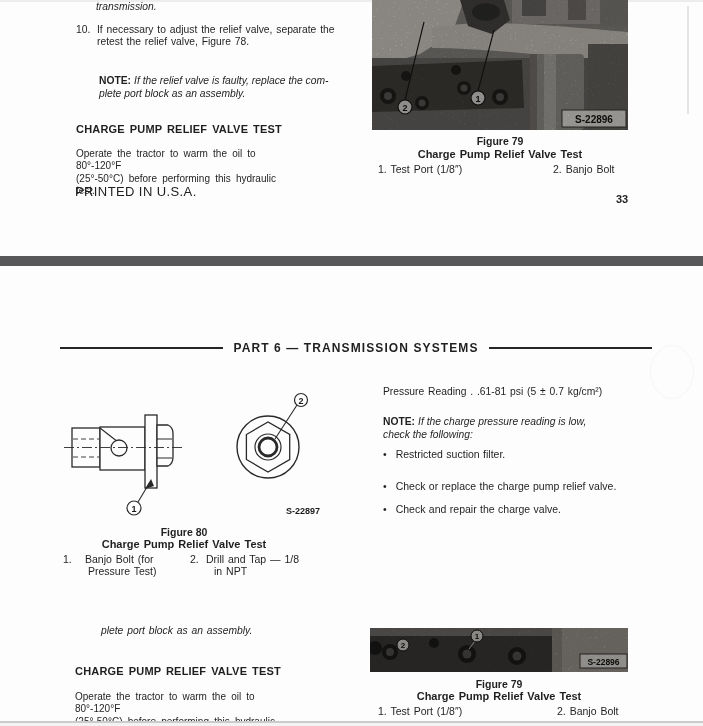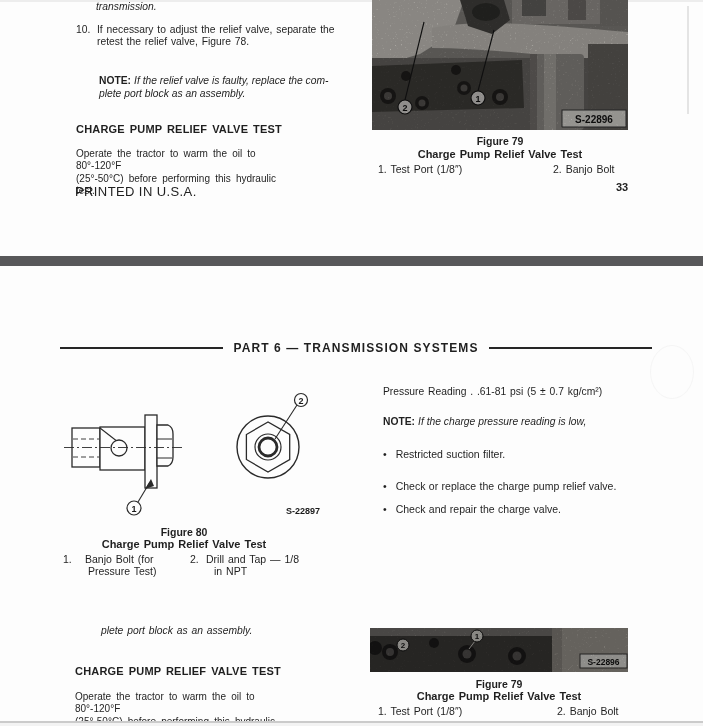--- a/index.html
+++ b/index.html
@@ -13,21 +13,21 @@
   .i{font-style:italic;}
   .body-txt{font-size:10.3px;line-height:12.4px;word-spacing:1px;}
   .spread{font-size:10px;line-height:12.4px;word-spacing:2.4px;}
   .note-txt{font-size:10.3px;line-height:13px;}
   .note-txt .b{margin-right:3px;font-style:normal;}
   .heading{font-size:11px;font-weight:bold;letter-spacing:.2px;word-spacing:1.6px;white-space:nowrap;}
   .cap-title{font-size:10.5px;font-weight:bold;text-align:center;}
   .cap-sub{font-size:11px;font-weight:bold;text-align:center;word-spacing:1px;white-space:nowrap;}
   .legend{font-size:10.5px;white-space:nowrap;word-spacing:1px;}
   .printed{font-size:13px;letter-spacing:.4px;}
-  .pgnum{font-size:11px;font-weight:bold;}
+  .pgnum{font-size:11px;font-weight:bold;margin-top:12px;}
   .edge-top{left:0;top:0;width:703px;height:2px;background:#ededed;}
   .divider{left:0;top:256px;width:703px;height:10px;background:#58585a;}
   .bottom-line{left:0;top:721px;width:703px;height:2px;background:#cbcbcb;}
   .bottom-pad{left:0;top:723px;width:703px;height:3px;background:#f3f3f3;}
   .faint-vline{left:687px;top:6px;width:2px;height:108px;background:#e4e4e4;}
   .artifact{left:650px;top:345px;width:42px;height:52px;border:1px solid #f0f0f0;border-radius:50%;opacity:.6;}
   .part-header{left:60px;top:340px;width:592px;height:15px;display:flex;align-items:center;gap:10px;}
   .part-header .rule{flex:1;height:2px;background:#262626;}
   .part-header .ph-text{font-size:12px;font-weight:bold;letter-spacing:1.1px;white-space:nowrap;}
   .bullet-row{display:flex;gap:9px;font-size:10.5px;line-height:12px;word-spacing:.5px;}
@@ -177,20 +177,21 @@
     <div class="abs legend" style="left:85px;top:553px;">Banjo Bolt (for</div>
     <div class="abs legend" style="left:88px;top:565px;">Pressure Test)</div>
     <div class="abs legend" style="left:190px;top:553px;">2.</div>
     <div class="abs legend" style="left:206px;top:553px;">Drill and Tap — 1/8</div>
     <div class="abs legend" style="left:214px;top:565px;">in NPT</div>
 
     <div class="abs body-txt" style="left:383px;top:386px;white-space:nowrap;">Pressure Reading . .61-81 psi (5 ± 0.7 kg/cm²)</div>
 
     <div class="abs note-txt" style="left:383px;top:415px;width:236px;">
       <div><span class="b">NOTE:</span><span class="i">If the charge pressure reading is low,</span></div>
+      <div class="i">check the following:</div>
     </div>
 
     <div class="abs bullet-row" style="left:383px;top:448px;">
       <span>•</span>
       <span>Restricted suction filter.</span>
     </div>
     <div class="abs bullet-row" style="left:383px;top:480px;">
       <span>•</span>
       <span>Check or replace the charge pump relief valve.</span>
     </div>

